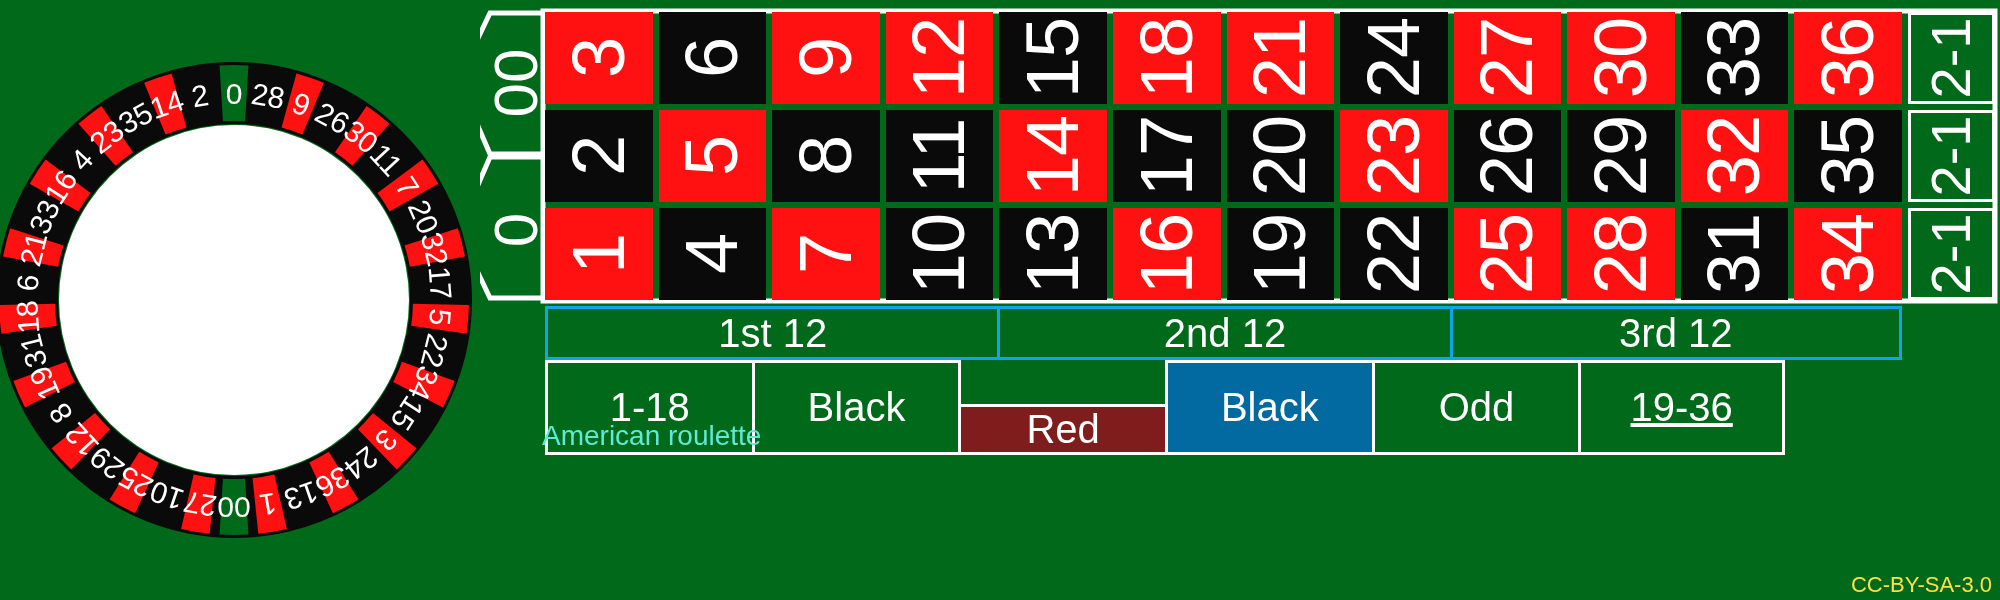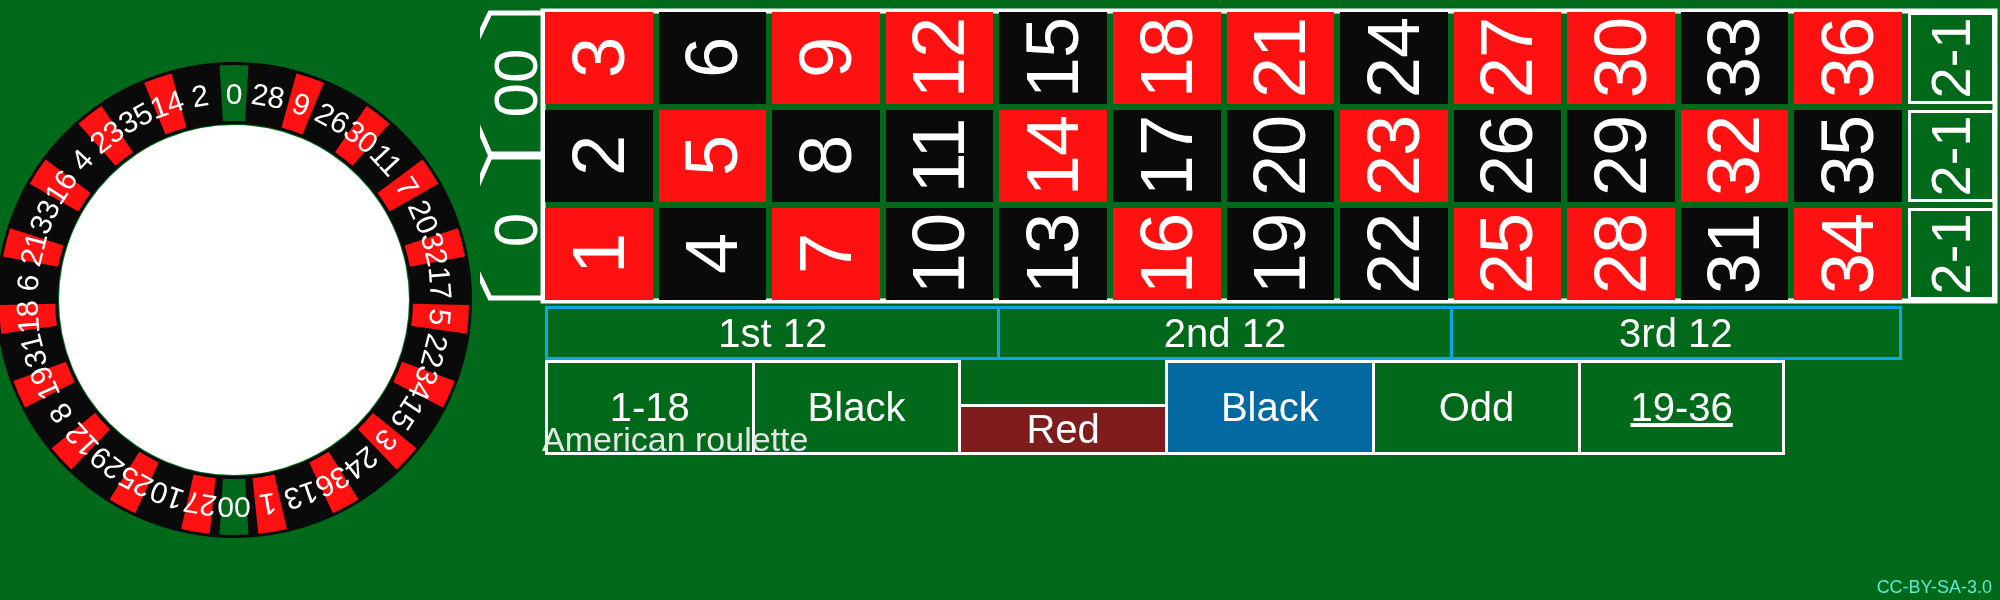--- a/index.html
+++ b/index.html
@@ -162,30 +162,30 @@
   }
   .obet:last-child { margin-right: 0; text-decoration: underline; }
   .obet.is-red   { background: #7f1d1d; margin-top: 44px; }
   .obet.is-black { background: #0369a1; }
 
   
   #caption {
     position: absolute;
     left: 62px;
     top: 420px;
-    font-size: 34px;
-    color: #e5e5e5;
+    font-size: 28px;
+    color: #5eead4;
     white-space: nowrap;
   }
   #license {
     position: absolute;
     right: 8px;
     bottom: 2px;
-    font-size: 18px;
-    color: #5eead4;
+    font-size: 22px;
+    color: #fde047;
     white-space: nowrap;
   }
 </style>
 </head>
 <body>
 
 <div id="stage">
 
   <div id="wheel-wrap">
     <svg id="wheel-svg" width="485" height="616" viewBox="0 0 485 616">

